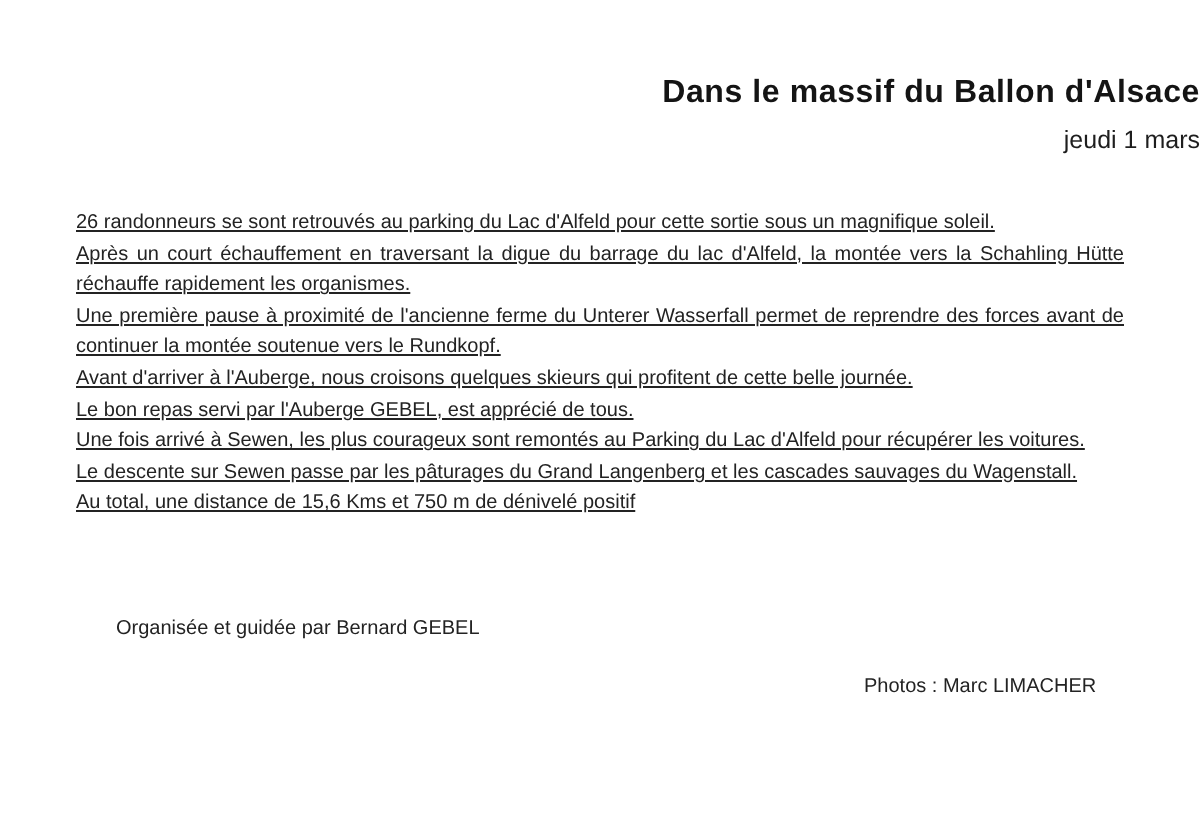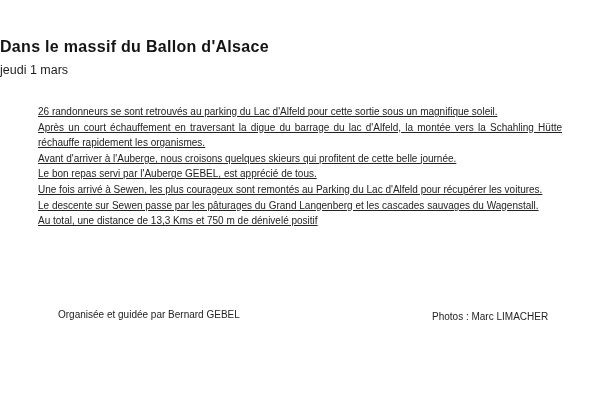--- a/index.html
+++ b/index.html
@@ -14,21 +14,21 @@
     background: #ffffff;
     overflow: hidden;
     font-family: "Liberation Sans", sans-serif;
     color: #1e1e1e;
   }
   .header {
     position: absolute;
     top: 38px;
     left: 0;
     width: 600px;
-    text-align: left;
+    text-align: right;
   }
   .title {
     font-size: 16px;
     font-weight: bold;
     letter-spacing: 0.3px;
     color: #141414;
   }
   .subtitle {
     margin-top: 7px;
     font-size: 12.5px;
@@ -51,43 +51,44 @@
   }
   .organizer-line {
     position: absolute;
     top: 309px;
     left: 58px;
     font-size: 10px;
     color: #232323;
   }
   .photo-credit-line {
     position: absolute;
-    top: 311px;
+    top: 338px;
     left: 432px;
     font-size: 10px;
     color: #232323;
   }
 </style>
 </head>
 <body>
 
 <div class="slide">
 
   <div class="header">
     <div class="title">Dans le massif du Ballon d'Alsace</div>
     <div class="subtitle">jeudi 1 mars</div>
   </div>
 
   <div class="report-body">
       <p>26 randonneurs se sont retrouvés au parking du Lac d'Alfeld pour cette sortie sous un magnifique soleil.</p>
       <p>Après un court échauffement en traversant la digue du barrage du lac d'Alfeld, la montée vers la Schahling Hütte réchauffe rapidement les organismes.</p>
+      <p>Une première pause à proximité de l'ancienne ferme du Unterer Wasserfall permet de reprendre des forces avant de continuer la montée soutenue vers le Rundkopf.</p>
       <p>Avant d'arriver à l'Auberge, nous croisons quelques skieurs qui profitent de cette belle journée.</p>
       <p>Le bon repas servi par l'Auberge GEBEL, est apprécié de tous.</p>
       <p>Une fois arrivé à Sewen, les plus courageux sont remontés au Parking du Lac d'Alfeld pour récupérer les voitures.</p>
       <p>Le descente sur Sewen passe par les pâturages du Grand Langenberg et les cascades sauvages du Wagenstall.</p>
-      <p>Au total, une distance de 13,3 Kms et 750 m de dénivelé positif</p>
+      <p>Au total, une distance de 15,6 Kms et 750 m de dénivelé positif</p>
     </div>
 
   <div class="organizer-line">Organisée et guidée par Bernard GEBEL</div>
 
   <div class="photo-credit-line">Photos : Marc LIMACHER</div>
 
 </div>
 
 </body></html>

